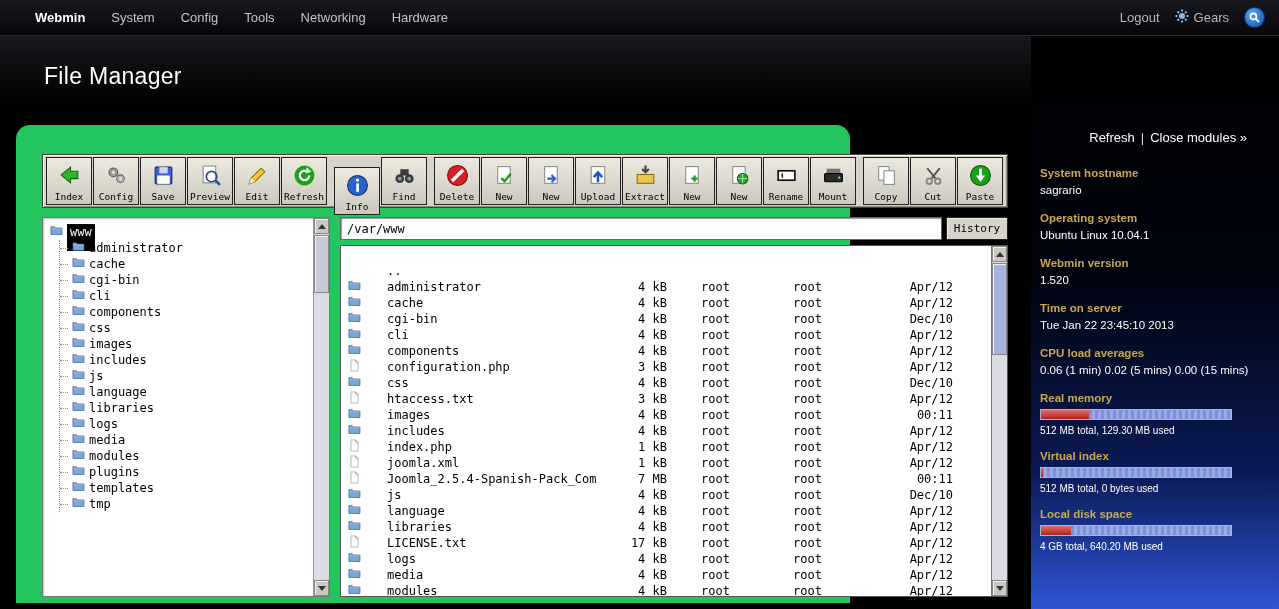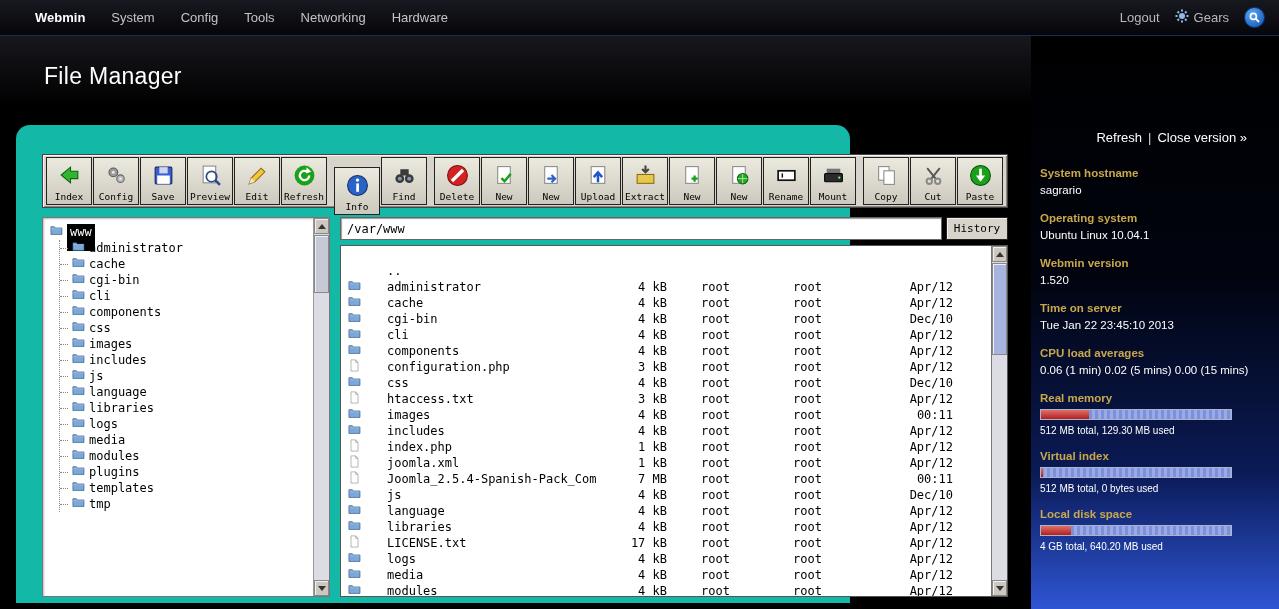--- a/index.html
+++ b/index.html
@@ -37,21 +37,21 @@
   .sb-label { color:#c9a84c; font-size:11.5px; font-weight:bold; margin-bottom:5px; }
   .sb-value { color:#fff; font-size:11.5px; white-space:nowrap; }
   .sb-meter { margin-bottom:14px; }
   .meter { width:192px; height:11px; border:1px solid #aab4cc; margin:5px 0 5px 0;
            background:repeating-linear-gradient(90deg,#7e90d8 0 3px,#9aaae8 3px 6px); position:relative; }
   .meter-used { position:absolute; left:0; top:0; bottom:0; background:linear-gradient(180deg,#e07068,#b02020); }
   .sb-cap { color:#fff; font-size:10px; white-space:nowrap; }
 
   
   .main { position:absolute; left:16px; top:125px; width:834px; height:478px;
-          background:#14b8a6; border-radius:14px 14px 0 0; z-index:3; }
+          background:#22c55e; border-radius:14px 14px 0 0; z-index:3; }
 
   
   .toolbar { position:absolute; left:26px; top:29px; width:966px; height:54px;
              background:#d8d4cc; border:1px solid #444;
              box-shadow:inset 1px 1px 0 #f6f4ee, inset -1px -1px 0 #8a8880;
              display:flex; align-items:center; padding:0 3px; }
   .tb-btn { width:46px; height:48px; border:1px solid #222; margin-right:1px; cursor:pointer;
             background:linear-gradient(180deg,#eceade,#ccc8be);
             display:flex; flex-direction:column; align-items:center; justify-content:flex-end; padding-bottom:1px; }
   .tb-icon { height:30px; display:flex; align-items:center; justify-content:center; }
@@ -143,21 +143,21 @@
         </svg>
     </span>
   </div>
 </div>
 
 <div class="hero"></div>
 <div class="page-title">File Manager</div>
 
 <div class="sidebar">
   <div class="sb-top">
-    <span>Refresh</span><span class="sb-sep">|</span><span>Close version »</span>
+    <span>Refresh</span><span class="sb-sep">|</span><span>Close modules »</span>
   </div>
   <div class="sb-body">
       <div class="sb-sec">
         <div class="sb-label">System hostname</div>
         <div class="sb-value">sagrario</div>
       </div>
       <div class="sb-sec">
         <div class="sb-label">Operating system</div>
         <div class="sb-value">Ubuntu Linux 10.04.1</div>
       </div>

